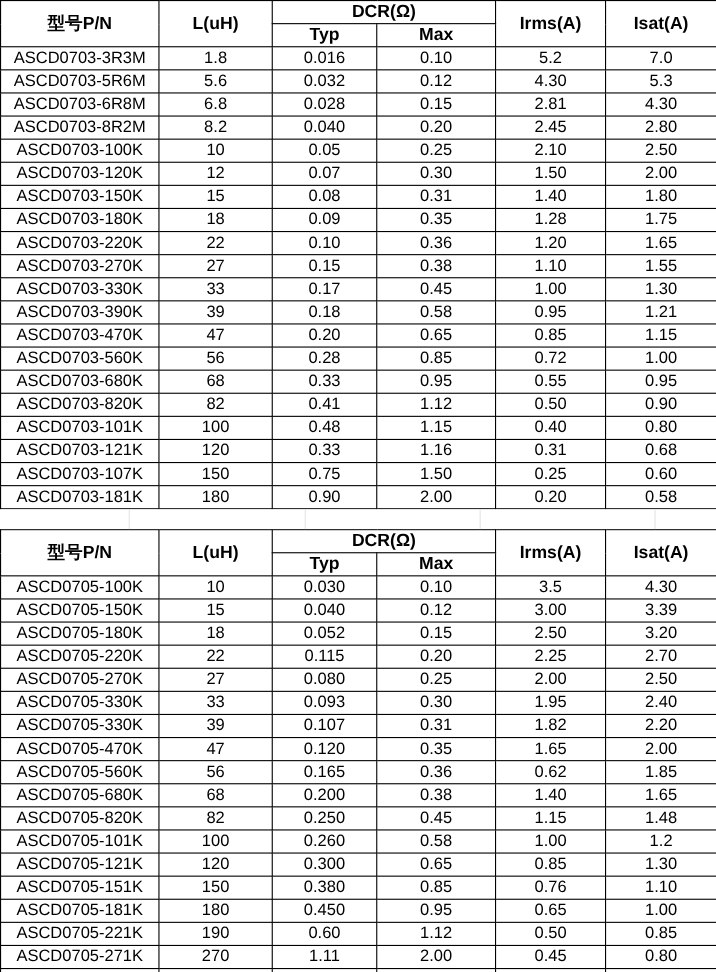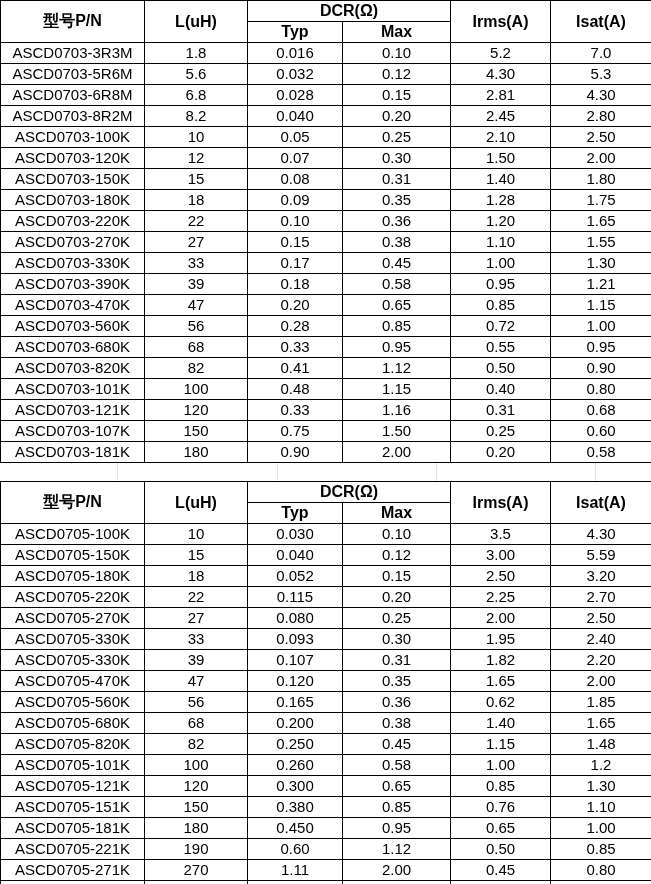--- a/index.html
+++ b/index.html
@@ -291,21 +291,21 @@
         <td>0.10</td>
         <td>3.5</td>
         <td>4.30</td>
       </tr>
       <tr>
         <td>ASCD0705-150K</td>
         <td>15</td>
         <td>0.040</td>
         <td>0.12</td>
         <td>3.00</td>
-        <td>5.59</td>
+        <td>3.39</td>
       </tr>
       <tr>
         <td>ASCD0705-180K</td>
         <td>18</td>
         <td>0.052</td>
         <td>0.15</td>
         <td>2.50</td>
         <td>3.20</td>
       </tr>
       <tr>

